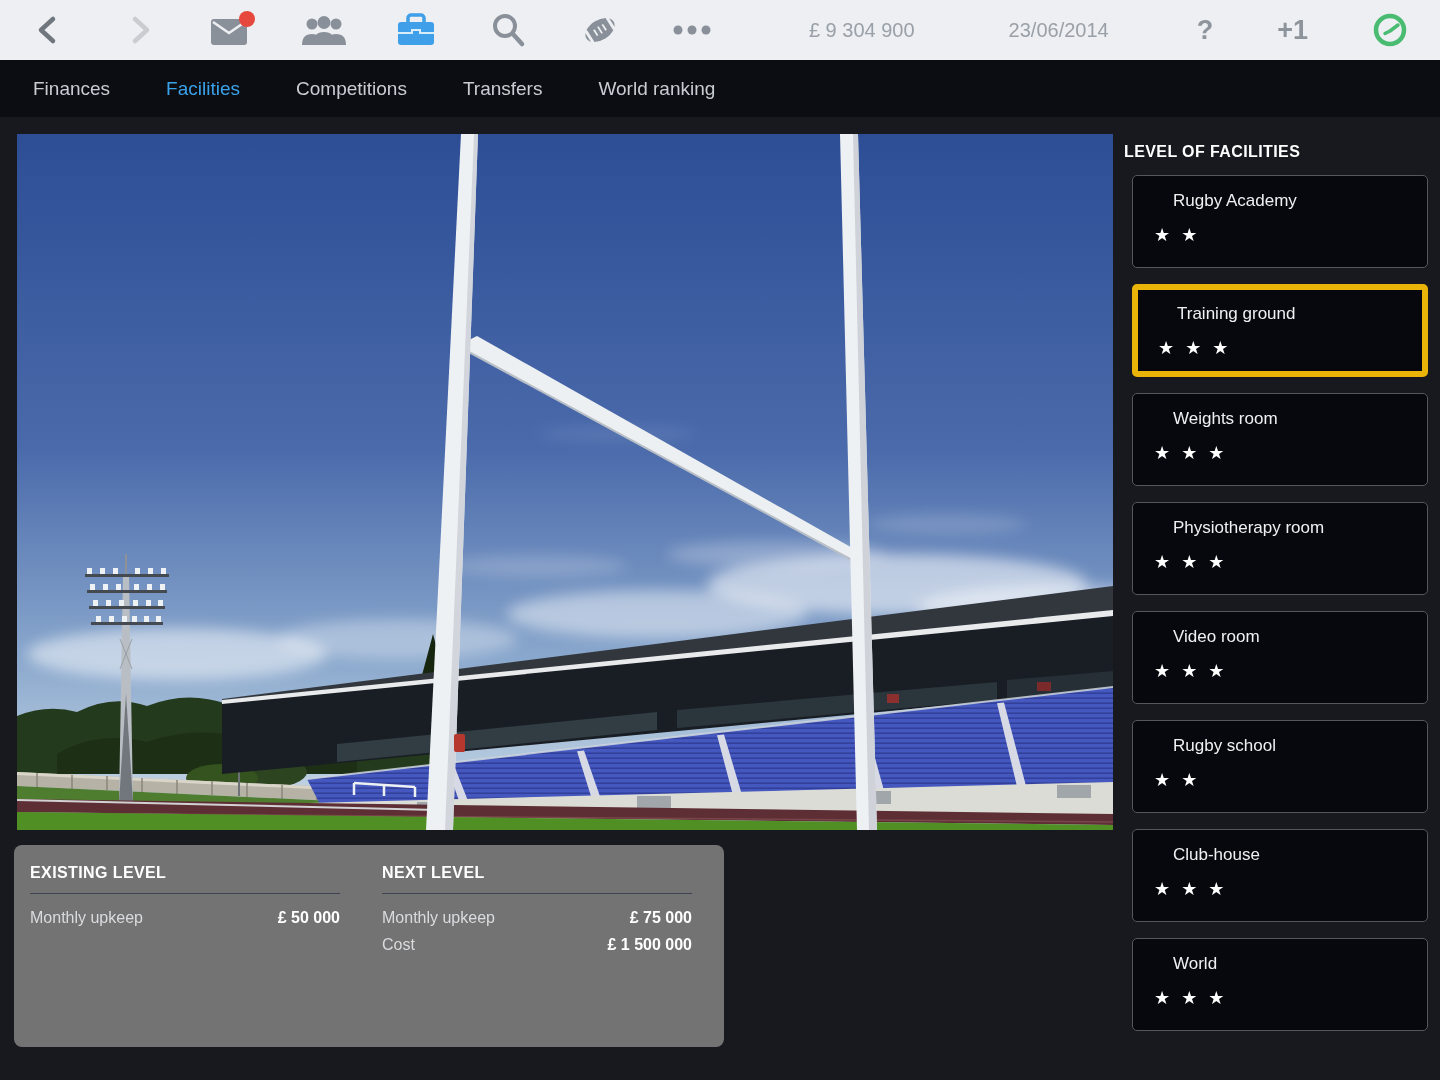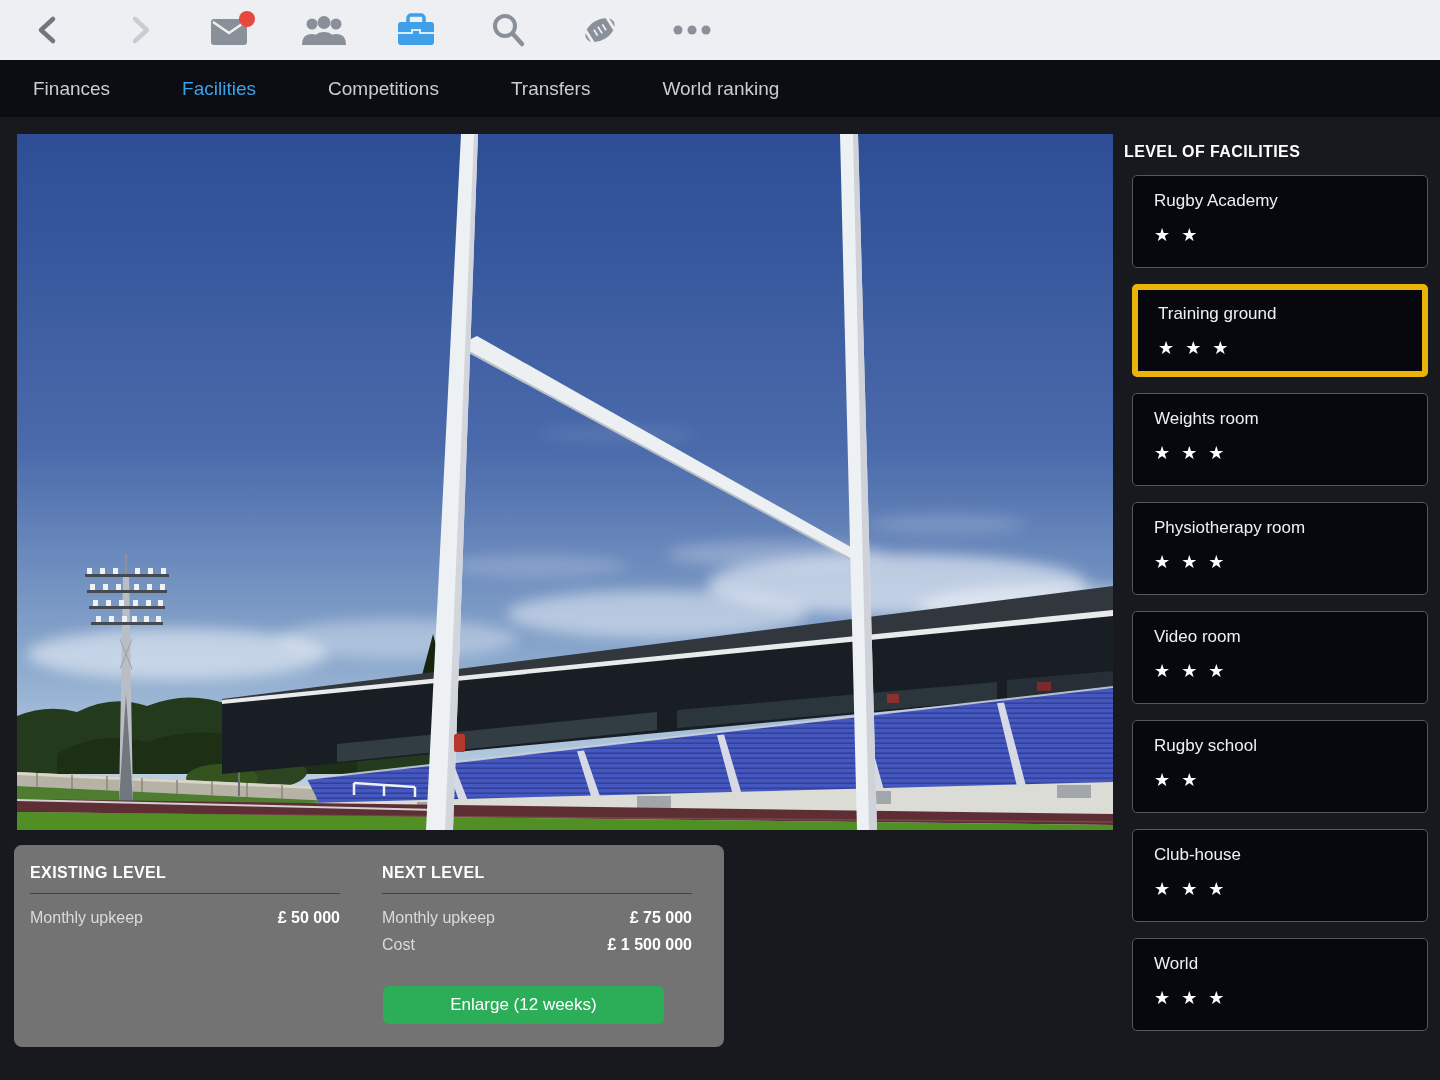--- a/index.html
+++ b/index.html
@@ -13,34 +13,34 @@
   .toolbar{height:60px;background:#edeff2;display:flex;align-items:center;}
   .tb-left{display:flex;align-items:center;gap:44px;padding-left:24px;}
   .tb-btn{width:48px;height:48px;display:flex;align-items:center;justify-content:center;position:relative;cursor:pointer;}
   .tb-right{margin-left:auto;display:flex;align-items:center;padding-right:30px;}
   .tb-balance{color:#9aa0a8;font-size:20px;}
   .tb-date{color:#9aa0a8;font-size:20px;margin-left:94px;}
   .tb-help{color:#8e949c;font-size:27px;font-weight:bold;margin-left:88px;cursor:pointer;}
   .tb-plus{color:#8e949c;font-size:27px;font-weight:bold;margin-left:64px;cursor:pointer;}
   .tb-clock{margin-left:62px;cursor:pointer;display:flex;align-items:center;}
   
-  .navbar{height:57px;background:#0b0d13;display:flex;align-items:center;padding-left:33px;gap:72px;}
+  .navbar{height:57px;background:#0b0d13;display:flex;align-items:center;padding-left:33px;gap:56px;}
   .nav-tab{font-size:19px;color:#c9cdd3;cursor:pointer;white-space:nowrap;}
   .nav-tab.active{color:#3aa2ea;}
   
   .content{position:relative;height:963px;background:#17191f;}
   .photo{position:absolute;left:17px;top:17px;width:1096px;height:696px;overflow:hidden;background:#2d4d95;}
   .photo svg{display:block;width:1096px;height:696px;}
   
   .sidebar-title{position:absolute;left:1124px;top:26px;color:#ffffff;font-weight:bold;font-size:16px;letter-spacing:.4px;}
   .cards{position:absolute;left:1132px;top:58px;width:296px;}
   .card{box-sizing:border-box;width:296px;height:93px;margin-bottom:16px;background:#07080d;
         border:1px solid #53575f;border-radius:5px;padding:15px 0 0 21px;cursor:pointer;}
   .card.selected{border:6px solid #eab308;padding:14px 0 0 20px;}
-  .card-title{color:#eef0f2;font-size:17px;}
+  .card-title{color:#eef0f2;font-size:17px;margin-left:19px;}
   .card-stars{color:#ffffff;font-size:18px;margin-top:13px;letter-spacing:3px;}
   
   .bottom-panel{position:absolute;left:14px;top:728px;width:710px;height:202px;background:#737373;border-radius:8px;}
   .col{position:absolute;top:0;width:310px;}
   .col1{left:16px;}
   .col2{left:368px;}
   .col-title{margin-top:19px;color:#ffffff;font-weight:bold;font-size:16px;letter-spacing:.4px;}
   .col-divider{margin-top:11px;height:1px;background:#3e4452;}
   .prow{display:flex;justify-content:space-between;margin-top:15px;}
   .prow.tight{margin-top:9px;}
@@ -108,20 +108,32 @@
         </g>
       </svg>
     </div>
     <div class="tb-btn">
       <svg width="40" height="12" fill="#8a9099">
         <circle cx="6" cy="6" r="4.5"></circle>
           <circle cx="20" cy="6" r="4.5"></circle>
           <circle cx="34" cy="6" r="4.5"></circle>
       </svg>
     </div>
+  </div>
+  <div class="tb-right">
+    <span class="tb-balance">£ 9 304 900</span>
+    <span class="tb-date">23/06/2014</span>
+    <span class="tb-help">?</span>
+    <span class="tb-plus">+1</span>
+    <span class="tb-clock">
+      <svg width="40" height="40">
+        <circle cx="20" cy="20" r="14" stroke="#4abc72" stroke-width="4.5" fill="none"></circle>
+        <path d="M20 21 L28 15 M20 21 L15 23.5" stroke="#4abc72" stroke-width="3.5" fill="none" stroke-linecap="round"></path>
+      </svg>
+    </span>
   </div>
 </div>
 
 <div class="navbar">
   <span class="nav-tab">Finances</span>
   <span class="nav-tab active">Facilities</span>
   <span class="nav-tab">Competitions</span>
   <span class="nav-tab">Transfers</span>
   <span class="nav-tab">World ranking</span>
 </div>
@@ -334,17 +346,16 @@
       <div class="col-divider"></div>
       <div class="prow">
         <span class="prow-label">Monthly upkeep</span>
         <span class="prow-value">£ 75 000</span>
       </div>
       <div class="prow tight">
         <span class="prow-label">Cost</span>
         <span class="prow-value">£ 1 500 000</span>
       </div>
     </div>
-    <button class="enlarge-btn">Enlarge (12 weeks)</button>
   </div>
 
 
 </div>
 
 </body></html>

